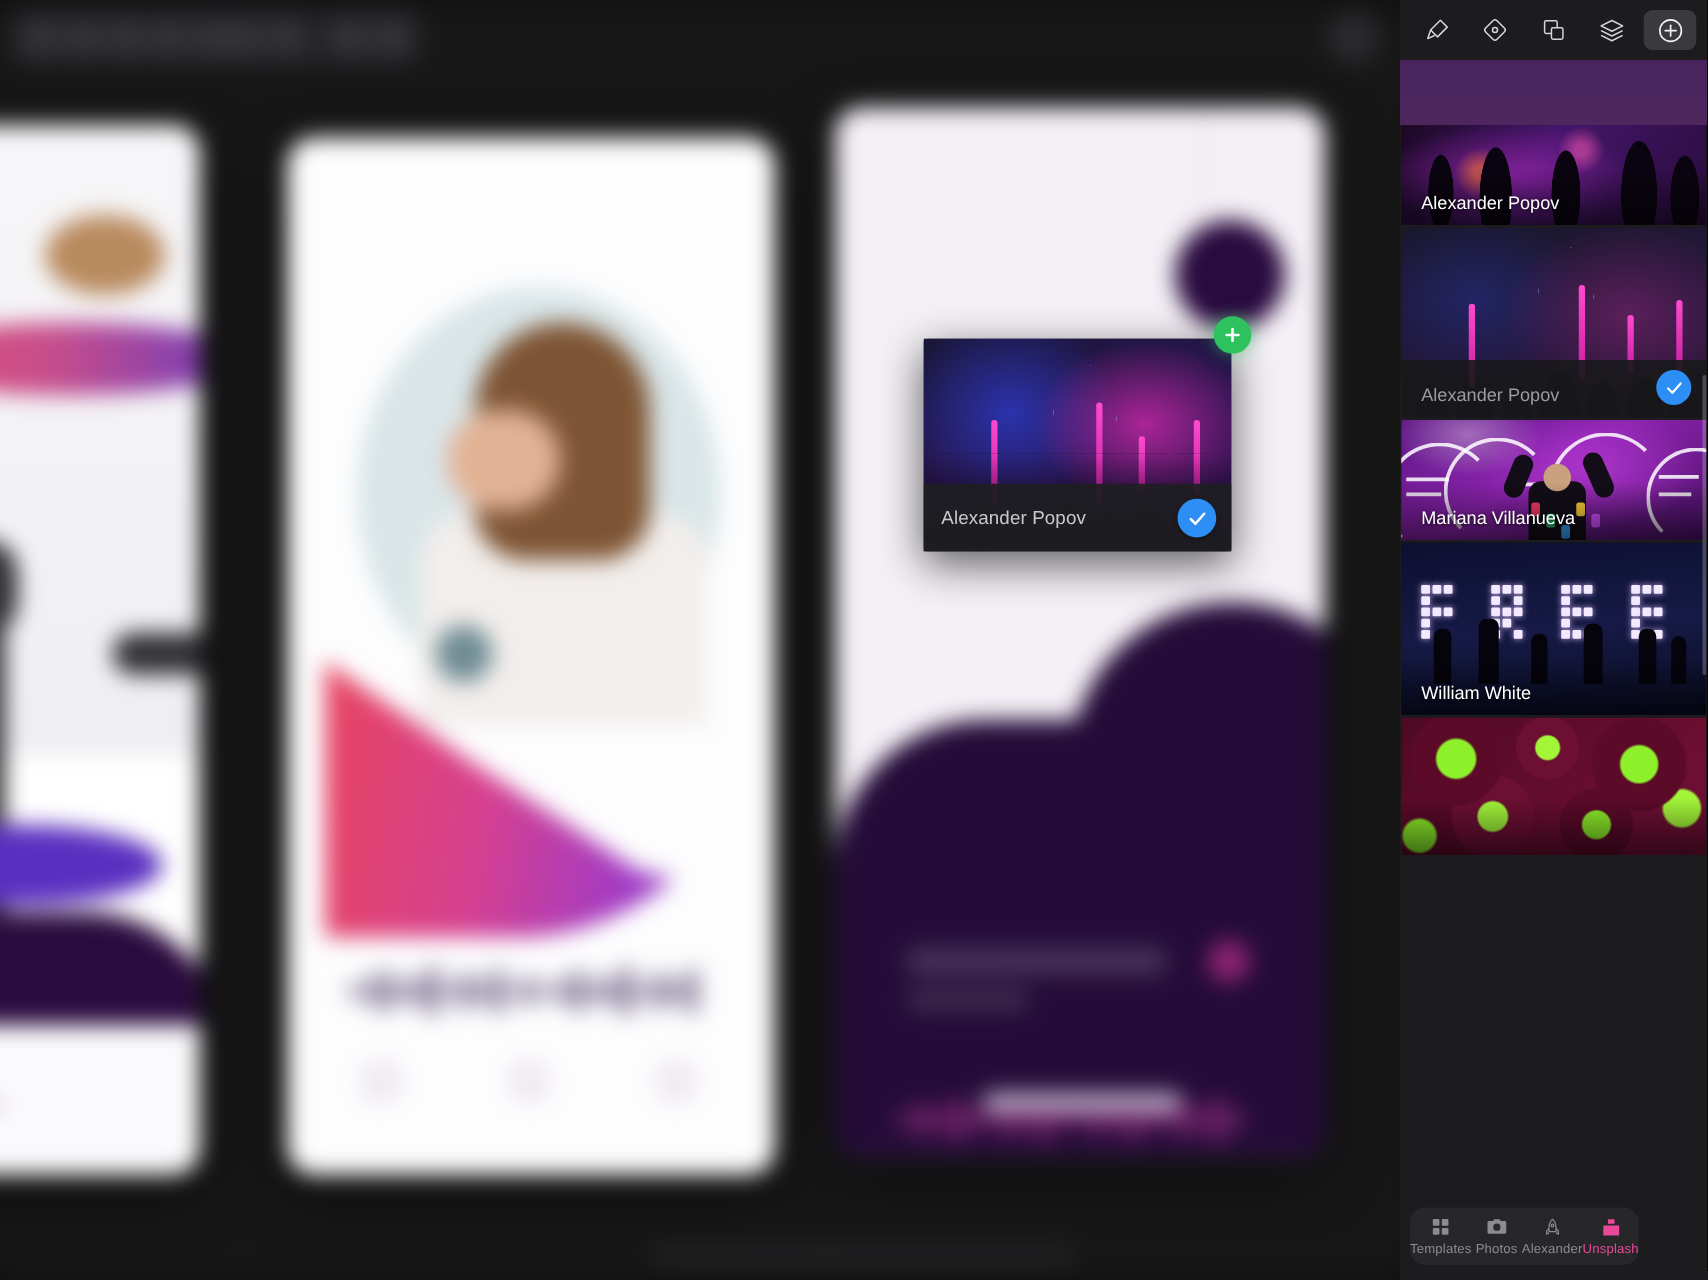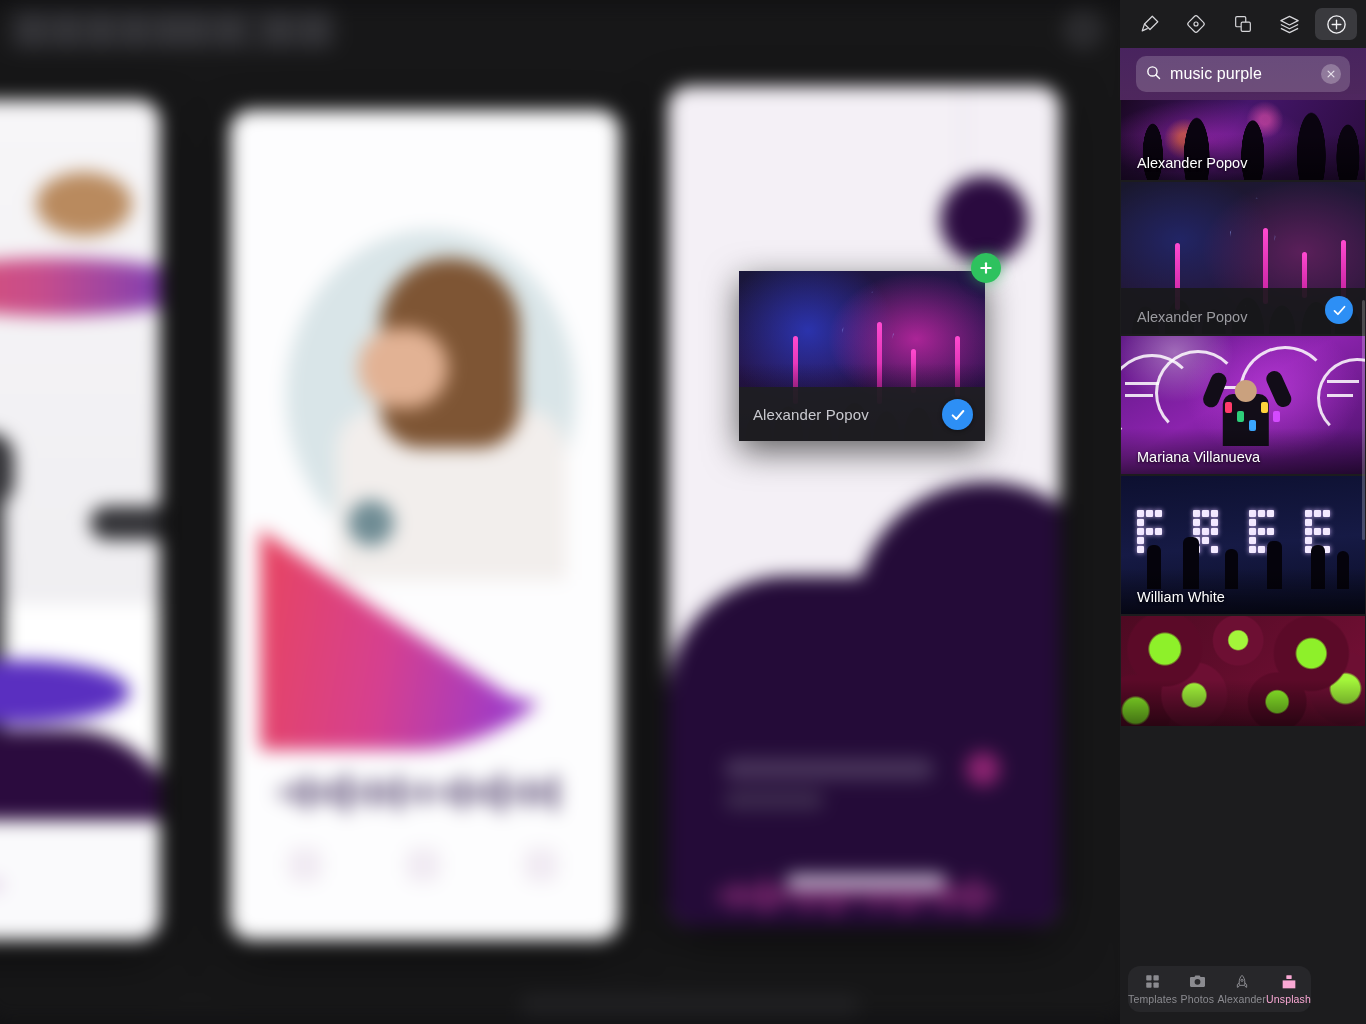--- a/index.html
+++ b/index.html
@@ -472,21 +472,21 @@
     display: flex; align-items: center;
     z-index: 8;
   }
   .nav-item {
     flex: 1;
     display: flex; flex-direction: column;
     align-items: center; justify-content: center;
     gap: 3px;
     color: #8b8b90;
   }
-  .nav-item.active { color: #f9a8d4; }
+  .nav-item.active { color: #ec4899; }
   .nav-label { font-size: 10.5px; letter-spacing: .15px; }
   .nav-ico { height: 17px; display:flex; align-items:center; }
 
   
   #panel-scroll {
     position:absolute; right: 1px; top: 300px;
     width: 3px; height: 240px;
     background: rgba(255,255,255,.22);
     border-radius: 2px;
     z-index: 7;
@@ -663,35 +663,20 @@
         <svg width="23" height="23" viewBox="0 0 24 24" fill="none" stroke="#f2f2f5" stroke-width="1.4" stroke-linecap="round">
           <circle cx="12" cy="12" r="9"></circle>
           <line x1="12" y1="7.5" x2="12" y2="16.5"></line>
           <line x1="7.5" y1="12" x2="16.5" y2="12"></line>
         </svg>
       </div>
     </div>
 
     <div id="search-wrap">
       <div id="search-bg"></div>
-      <div id="search-box">
-        <span>
-          <svg width="17" height="17" viewBox="0 0 24 24" fill="none" stroke="#ffffff" stroke-width="2" stroke-linecap="round">
-              <circle cx="10.5" cy="10.5" r="6.5"></circle>
-              <line x1="15.5" y1="15.5" x2="20.5" y2="20.5"></line>
-            </svg>
-        </span>
-        <span id="search-input-text">music purple</span>
-        <span id="search-clear">
-          <svg width="10" height="10" viewBox="0 0 24 24" fill="none" stroke="#e6e0ea" stroke-width="3" stroke-linecap="round">
-              <line x1="5" y1="5" x2="19" y2="19"></line>
-              <line x1="19" y1="5" x2="5" y2="19"></line>
-            </svg>
-        </span>
-      </div>
     </div>
 
     <div id="results">
         <div class="result" style="height: 86px;">
           <div class="r-img art-neon"></div>
           <div class="r-footer"></div>
           <div class="r-name">Alexander Popov</div>
         </div>
         <div class="result dim" style="height: 152px;">
           <div class="r-img art-laser" style="opacity: 0.55;"></div>
@@ -701,21 +686,21 @@
           <div class="laser" style="left: 74%; top: 46%; height: 30%;"></div>
           <div class="laser" style="left: 90%; top: 38%; height: 38%;"></div>
           <div class="r-footer"></div>
           <div class="r-name">Alexander Popov</div>
           <div class="r-check">
             <svg width="15" height="15" viewBox="0 0 24 24" fill="none" stroke="#fff" stroke-width="2.8" stroke-linecap="round" stroke-linejoin="round">
               <polyline points="4,12.5 9.5,18 20,6"></polyline>
             </svg>
           </div>
         </div>
-        <div class="result" style="height: 138px; text-align: center;">
+        <div class="result" style="height: 96px; text-align: center;">
           <div class="r-img art-stage"></div>
           <div class="stage-arc" style="left: -14px; top: 18px; width: 90px; height: 90px;"></div>
           <div class="stage-arc" style="left: 34px; top: 14px; width: 86px; height: 86px;"></div>
           <div class="stage-arc" style="left: 118px; top: 10px; width: 92px; height: 92px;"></div>
           <div class="stage-arc" style="left: 196px; top: 22px; width: 80px; height: 80px;"></div>
           <div class="stage-bar" style="left: 4px; top: 46px; width: 34px;"></div>
           <div class="stage-bar" style="left: 4px; top: 58px; width: 28px;"></div>
           <div class="stage-bar" style="left: 96px; top: 50px; width: 30px;"></div>
           <div class="stage-bar" style="left: 206px; top: 44px; width: 32px;"></div>
           <div class="stage-bar" style="left: 206px; top: 58px; width: 26px;"></div>

